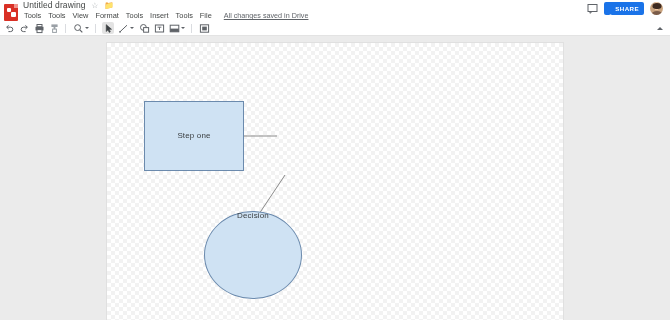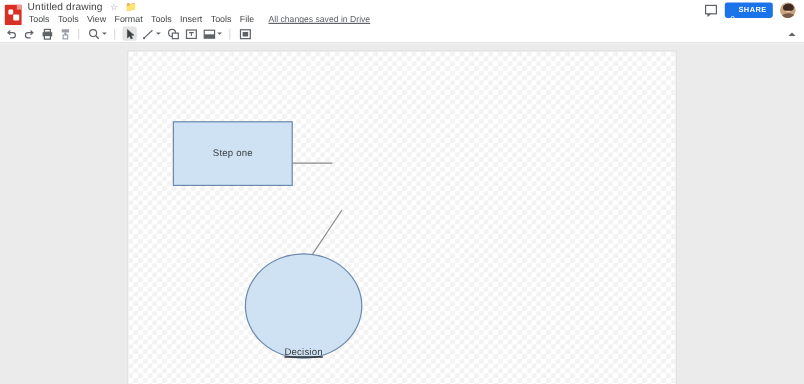--- a/index.html
+++ b/index.html
@@ -148,21 +148,21 @@
 
   
   .shape { position: absolute; }
   .rect {
     background: #cfe2f3; border: 1px solid #6b8aad;
     display: flex; align-items: center; justify-content: center;
   }
   .ellipse {
     background: #cfe2f3; border: 1px solid #6b8aad;
     border-radius: 50%;
-    display: flex; align-items: flex-end; justify-content: center; text-decoration: underline;
+    display: flex; align-items: flex-start; justify-content: center;
   }
   .shape-label {
     font-size: 8px; color: #3c4043; line-height: 1;
     letter-spacing: .15px; white-space: nowrap;
   }
 
   svg.line-layer { position: absolute; left: 0; top: 0; overflow: visible; }
 </style>
 </head>
 <body>
@@ -318,21 +318,21 @@
   </div>
 
   <div class="workarea">
     <div class="canvas">
 
       <svg class="line-layer" width="456" height="300">
         <line x1="137" y1="93" x2="170" y2="93" stroke="#8a8a8a" stroke-width="1"></line>
         <line x1="178" y1="132" x2="150" y2="174" stroke="#8a8a8a" stroke-width="1"></line>
       </svg>
 
-      <div class="shape rect" style="left:37px; top:58px; width:100px; height:54px;text-align:right;">
+      <div class="shape rect" style="left:37px; top:58px; width:100px; height:70px;text-align:right;">
         <span class="shape-label">Step one</span>
       </div>
 
 
       <div class="shape ellipse" style="left:97px; top:168px; width:98px; height:88px;">
         <span class="shape-label">Decision</span>
       </div>
 
     </div>
   </div>

